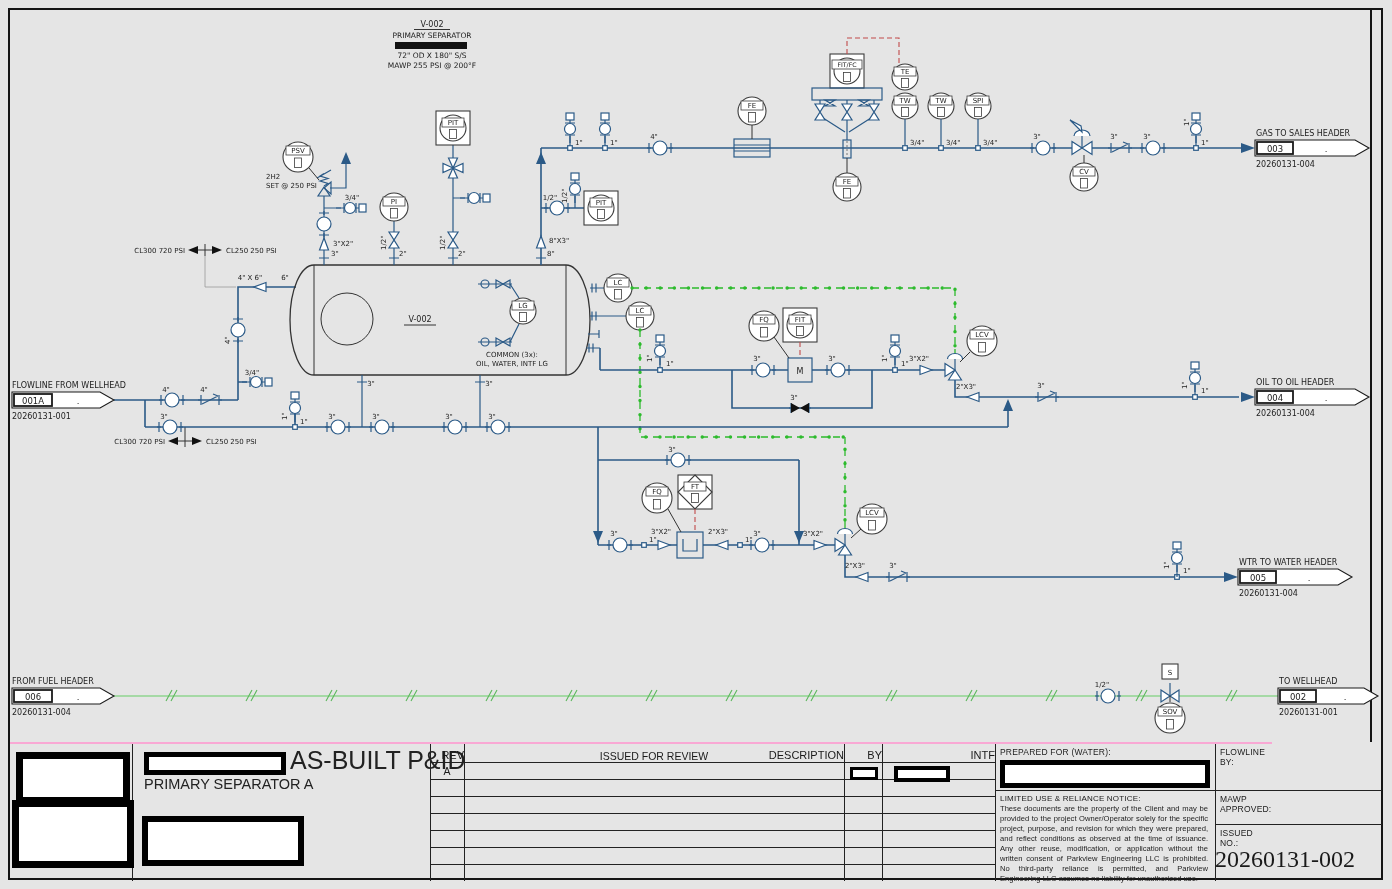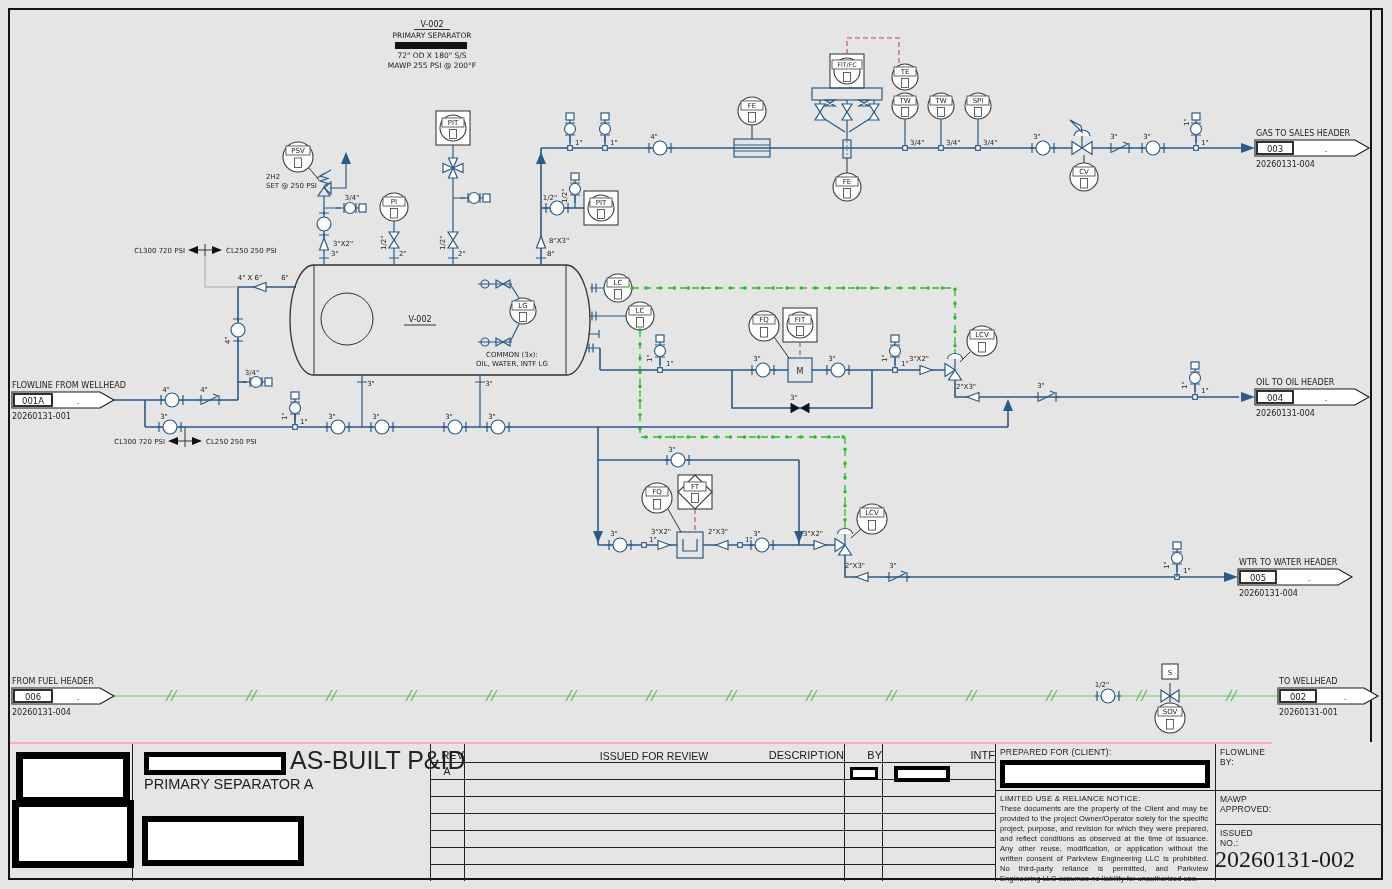--- a/index.html
+++ b/index.html
@@ -613,21 +613,21 @@
   <div class="hl" style="left:420px;top:120px;width:565px"></div>
   <div class="cell" style="left:420px;top:5px;width:34px">REV</div>
   <div class="cell" style="left:454px;top:5px;width:380px">DESCRIPTION</div>
   <div class="cell" style="left:834px;top:5px;width:38px">BY</div>
   <div class="cell" style="left:872px;top:5px;width:113px">INTF</div>
   <div class="desc" style="left:420px;top:21px;width:34px">A</div>
   <div class="desc" style="left:454px;top:6px;width:380px">ISSUED FOR REVIEW</div>
   <div class="redact" style="left:840px;top:23px;width:22px;height:7px;border-width:3.5px"></div>
   <div class="redact" style="left:884px;top:22px;width:48px;height:8px;border-width:4px"></div>
 
-  <div class="tbt" style="left:990px;top:3px">PREPARED FOR (CLIENT):</div>
+  <div class="tbt" style="left:990px;top:3px">PREPARED FOR (WATER):</div>
   <div class="redact" style="left:990px;top:16px;width:200px;height:18px"></div>
   <div class="hl" style="left:985px;top:46px;width:220px"></div>
   <div class="tbt" style="left:990px;top:50px;font-size:8px">LIMITED USE &amp; RELIANCE NOTICE:</div>
   <div class="para" style="left:990px;top:60px;width:208px">These documents are the property of the Client and may be provided to the project Owner/Operator solely for the specific project, purpose, and revision for which they were prepared, and reflect conditions as observed at the time of issuance. Any other reuse, modification, or application without the written consent of Parkview Engineering LLC is prohibited. No third-party reliance is permitted, and Parkview Engineering LLC assumes no liability for unauthorized use.</div>
 
   <div class="tbt" style="left:1210px;top:3px">FLOWLINE BY:</div>
   <div class="hl" style="left:1205px;top:46px;width:167px"></div>
   <div class="tbt" style="left:1210px;top:50px">MAWP APPROVED:</div>
   <div class="hl" style="left:1205px;top:80px;width:167px"></div>
   <div class="tbt" style="left:1210px;top:84px">ISSUED NO.:</div>

